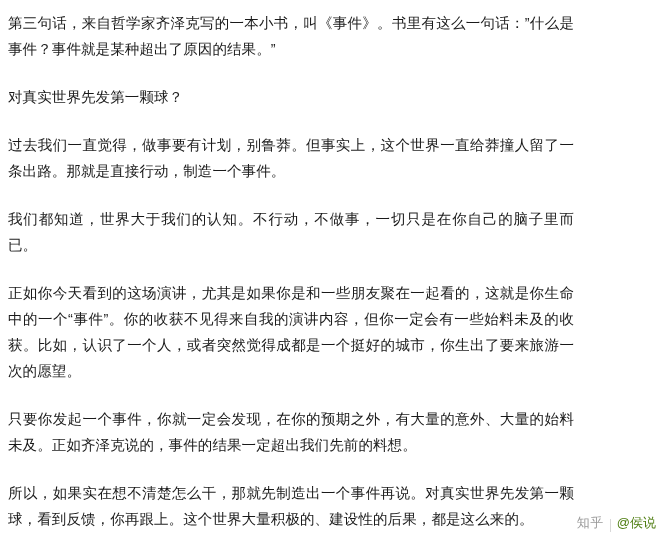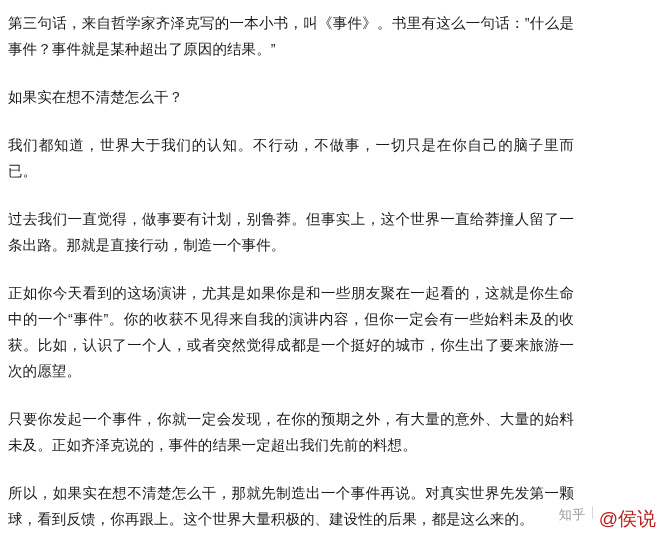--- a/index.html
+++ b/index.html
@@ -29,49 +29,49 @@
     letter-spacing: 0.1px;
   }
   .para:last-child {
     margin-bottom: 12px;
   }
   .footer {
     position: absolute;
     right: 10px;
     bottom: 8px;
     display: flex;
-    align-items: flex-start;
+    align-items: flex-end;
     gap: 6px;
     font-size: 13px;
     color: #8a8a8a;
   }
   .footer .brand {
     color: #9a9a9a;
     font-size: 13px;
     letter-spacing: 0.5px;
   }
   .footer .sep {
     display: inline-block;
     width: 1px;
     height: 13px;
     background: #d8d8d8;
   }
   .footer .author {
-    color: #b91c1c;
-    font-size: 19px;
+    color: #4d7c0f;
+    font-size: 13px;
   }
 </style>
 </head>
 <body>
 
 <div class="article">
   <p class="para">第三句话，来自哲学家齐泽克写的一本小书，叫《事件》。书里有这么一句话：”什么是事件？事件就是某种超出了原因的结果。”</p>
-  <p class="para">如果实在想不清楚怎么干？</p>
+  <p class="para">对真实世界先发第一颗球？</p>
+  <p class="para">过去我们一直觉得，做事要有计划，别鲁莽。但事实上，这个世界一直给莽撞人留了一条出路。那就是直接行动，制造一个事件。</p>
   <p class="para">我们都知道，世界大于我们的认知。不行动，不做事，一切只是在你自己的脑子里而已。</p>
-  <p class="para">过去我们一直觉得，做事要有计划，别鲁莽。但事实上，这个世界一直给莽撞人留了一条出路。那就是直接行动，制造一个事件。</p>
   <p class="para">正如你今天看到的这场演讲，尤其是如果你是和一些朋友聚在一起看的，这就是你生命中的一个“事件”。你的收获不见得来自我的演讲内容，但你一定会有一些始料未及的收获。比如，认识了一个人，或者突然觉得成都是一个挺好的城市，你生出了要来旅游一次的愿望。</p>
   <p class="para">只要你发起一个事件，你就一定会发现，在你的预期之外，有大量的意外、大量的始料未及。正如齐泽克说的，事件的结果一定超出我们先前的料想。</p>
   <p class="para">所以，如果实在想不清楚怎么干，那就先制造出一个事件再说。对真实世界先发第一颗球，看到反馈，你再跟上。这个世界大量积极的、建设性的后果，都是这么来的。</p>
 </div>
 
 <div class="footer">
   <span class="brand">知乎</span>
   <span class="sep"></span>
   <span class="author">@侯说</span>
 </div>

